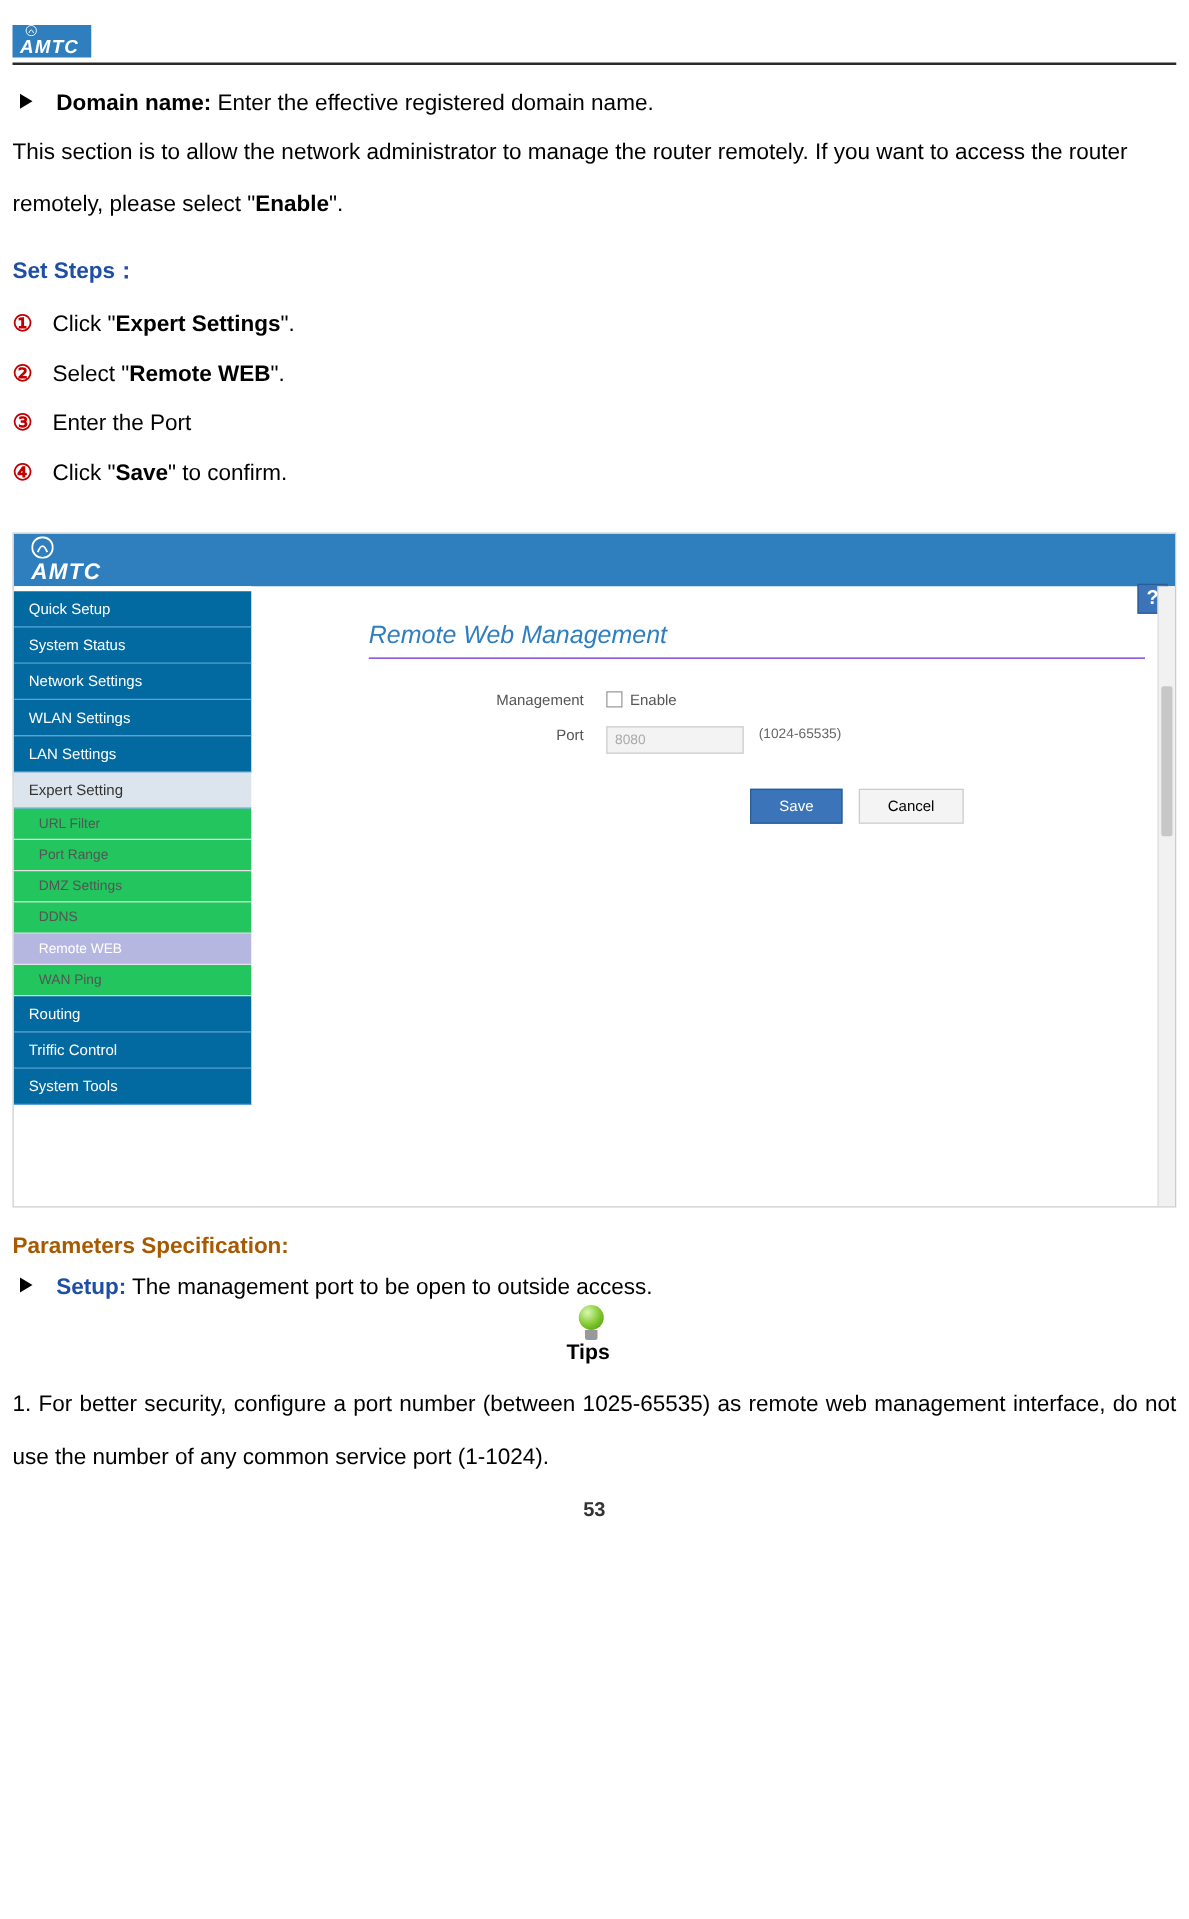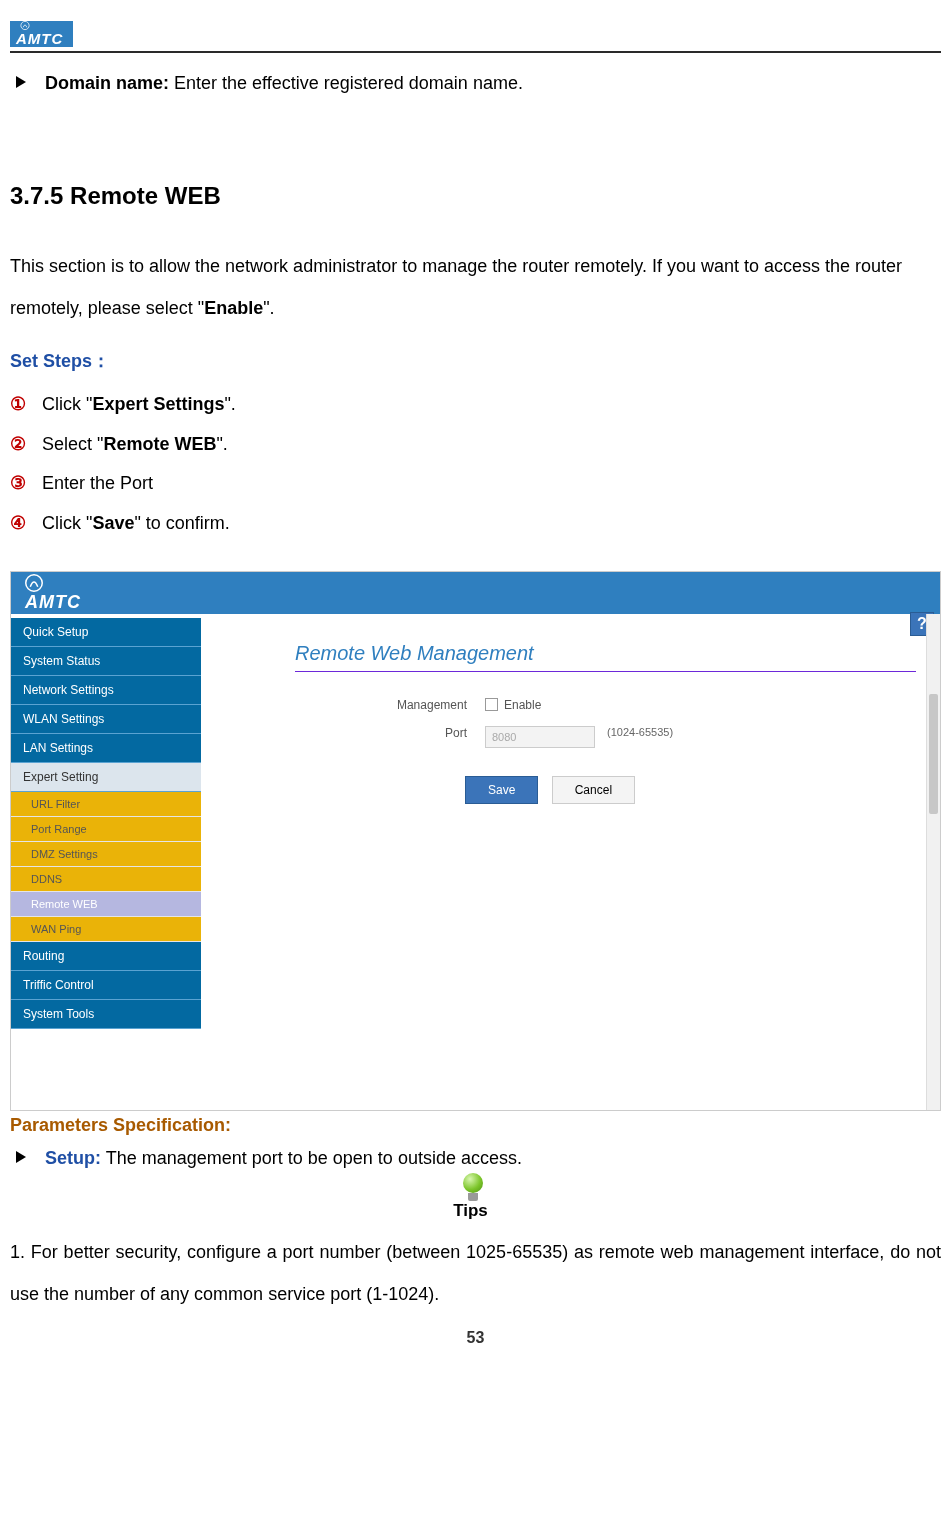--- a/index.html
+++ b/index.html
@@ -133,21 +133,21 @@
   .nav-item {
     background:#0369a1;
     color:#fff;
     padding:7px 12px;
     font-size:12px;
     border-bottom:1px solid #5aa3d2;
     cursor:pointer;
   }
   .nav-item.expanded { background:#dce5ed; color:#333; }
   .nav-sub {
-    background:#eab308;
+    background:#22c55e;
     color:#555;
     padding:6px 12px 6px 20px;
     font-size:11px;
     border-bottom:1px solid #e5e5e5;
     cursor:pointer;
   }
   .nav-sub.active {
     background:#b5b7e0;
     color:#fff;
   }
@@ -183,20 +183,21 @@
     color:#aaa;
     font-size:11px;
   }
   .form-row .hint { margin-left:12px; color:#666; font-size:11px;}
   .chk {
     width:13px;height:13px;border:1px solid #999;display:inline-block;margin-right:6px;background:#fff;vertical-align:-2px;
   }
   .btn-row {
     margin-left:240px;
     margin-top:28px;
+    text-align:center;
   }
   .btn {
     display:inline-block;
     padding:6px 22px;
     font-size:12px;
     border:1px solid #ccc;
     background:#f4f4f4;
     margin-right:10px;
     cursor:pointer;
   }
@@ -217,21 +218,21 @@
     position:absolute;
     top:80px;left:2px;right:2px;height:120px;
     background:#c7c7c7;border-radius:2px;
   }
 
   
   .params-title {
     color:#a85a00;
     font-weight:bold;
     font-size:18px;
-    margin-top:4px;
+    margin-top:20px;
     margin-bottom:8px;
   }
   .param-bullet {
     font-size:18px;
     padding:4px 0 4px 6px;
   }
   .param-bullet .tri {
     display:inline-block;width:0;height:0;
     border-top:6px solid transparent;border-bottom:6px solid transparent;
     border-left:10px solid #000;margin-right:14px;vertical-align:1px;
@@ -286,21 +287,20 @@
       </svg>
       <span>AMTC</span>
     </span>
   </div>
 
   <div class="top-bullet">
     <span class="tri"></span>
     <span class="bolded">Domain name:</span><span> Enter the effective registered domain name.</span>
   </div>
 
-  <h2 class="sec-heading">3.7.5 Remote WEB</h2>
 
   <p class="intro">
     <span>This section is to allow the network administrator to manage the router remotely. If you want to access the router remotely, please select "</span><span class="bolded">Enable</span><span>".</span>
   </p>
 
   <div class="set-steps">Set Steps：</div>
 
   <div class="steps">
     <div class="row">
       <span class="num">①</span>

